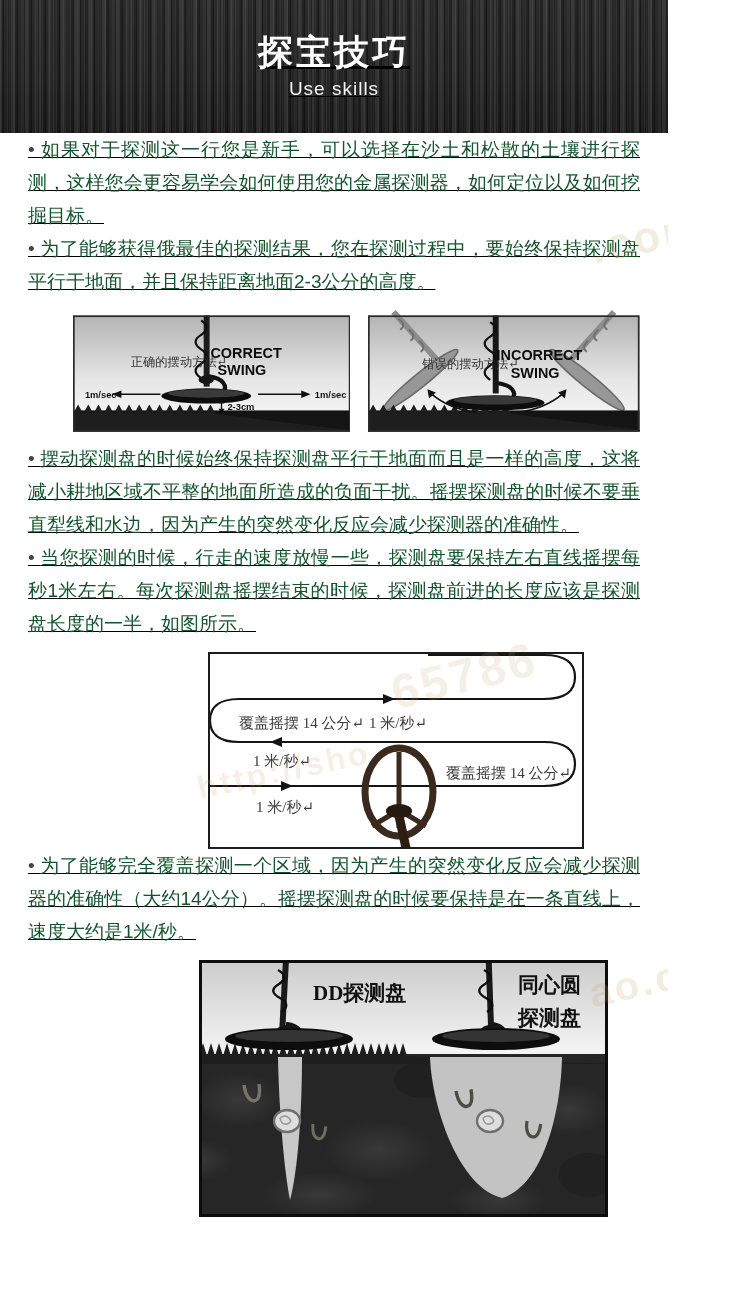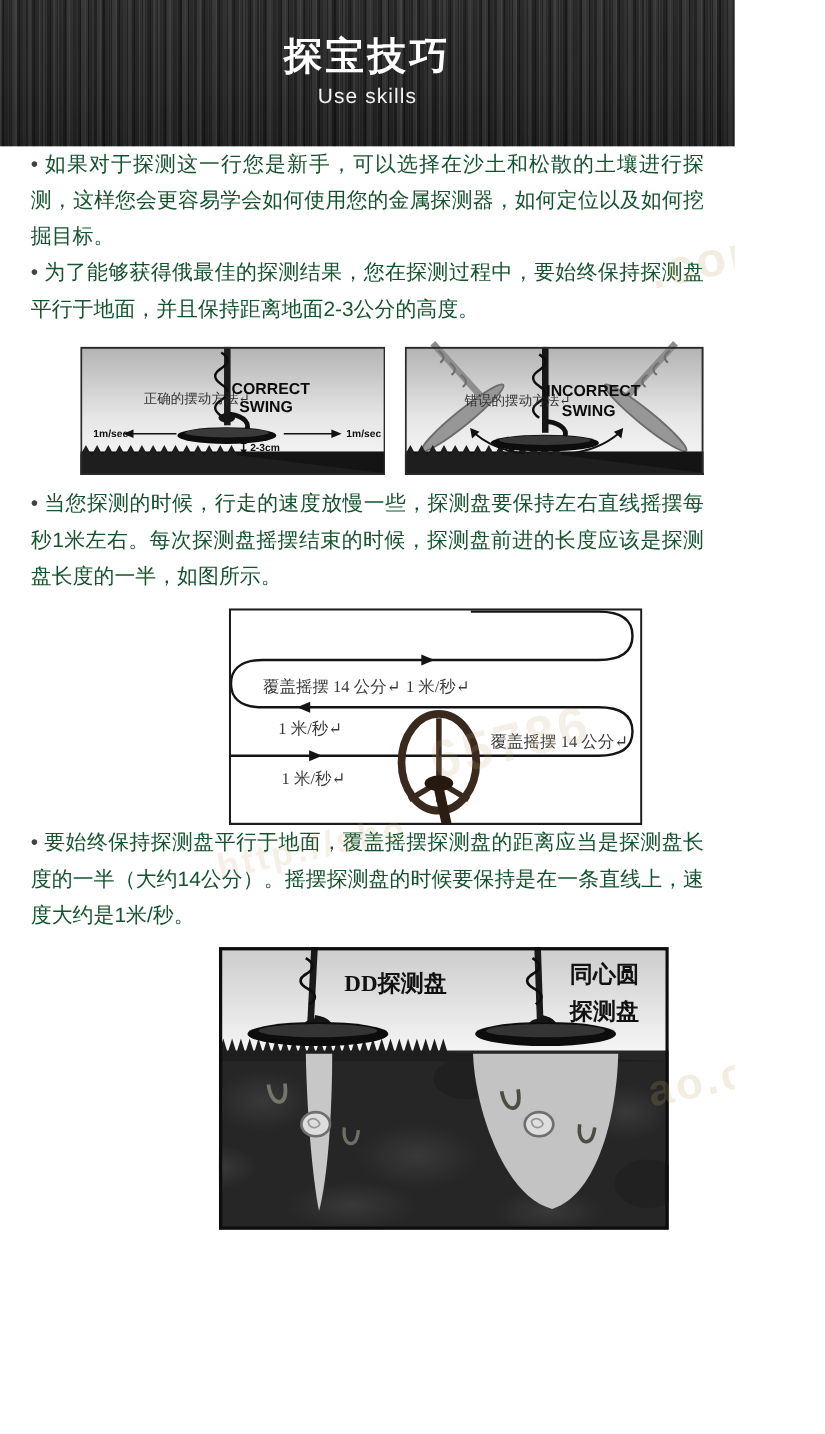--- a/index.html
+++ b/index.html
@@ -1,17 +1,17 @@
 <!DOCTYPE html>
 <html><head>
 <meta charset="utf-8">
 <style>
   html,body{margin:0;padding:0;background:#ffffff;}
   body{width:750px;font-family:"Liberation Sans","DejaVu Sans",sans-serif;}
-  .page{position:relative;width:668px;height:1304px;background:#fff;overflow:hidden;}
+  .page{position:relative;width:668px;height:1304px;background:#fff;overflow:hidden;text-decoration:underline;}
 
   
   .header{
     height:133px;
     background:
       repeating-linear-gradient(90deg, rgba(255,255,255,0.07) 0 1px, rgba(0,0,0,0) 1px 3px, rgba(0,0,0,0.28) 3px 4px, rgba(255,255,255,0.03) 4px 7px),
       repeating-linear-gradient(90deg, rgba(255,255,255,0.05) 0 2px, rgba(0,0,0,0.15) 2px 9px, rgba(255,255,255,0.04) 9px 13px),
       linear-gradient(180deg,#2a2a2a 0%,#232323 60%,#1c1c1c 100%);
     display:flex;flex-direction:column;align-items:center;justify-content:center;
   }
@@ -154,20 +154,21 @@
           <polygon points="234,87 232,98 224,91" fill="#111"></polygon>
         </g>
 
         <text class="cjk-serif" x="64" y="62" font-size="14.5" fill="#303030">错误的摆动方法↵</text>
         <text x="202" y="53" font-size="17" font-weight="bold" fill="#0c0c0c" text-anchor="middle">INCORRECT</text>
         <text x="197" y="74" font-size="17" font-weight="bold" fill="#0c0c0c" text-anchor="middle">SWING</text>
         <rect x="1" y="1" width="318" height="135" fill="none" stroke="#2a2a2a" stroke-width="2"></rect>
       </svg>
     </div>
 
+    <p class="bullet p3">摆动探测盘的时候始终保持探测盘平行于地面而且是一样的高度，这将减小耕地区域不平整的地面所造成的负面干扰。摇摆探测盘的时候不要垂直犁线和水边，因为产生的突然变化反应会减少探测器的准确性。</p>
     <p class="bullet p4">当您探测的时候，行走的速度放慢一些，探测盘要保持左右直线摇摆每秒1米左右。每次探测盘摇摆结束的时候，探测盘前进的长度应该是探测盘长度的一半，如图所示。</p>
 
     <svg class="fig-sweep" width="376" height="197" viewBox="0 0 376 197">
       <rect x="0" y="0" width="376" height="197" fill="#ffffff"></rect>
 
       <path d="M 220,3 L 336,3 C 360,3 367,13 367,25 C 367,37 360,47 336,47 L 31,47 C 9,47 2,57 2,68.5 C 2,80 9,90 31,90 L 336,90 C 360,90 367,100 367,112 C 367,124 360,134 336,134 L 0,134" stroke="#141414" stroke-width="2.2" fill="none"></path>
       <polygon points="187,47 175,42 175,52" fill="#141414"></polygon>
       <polygon points="62,90 74,85 74,95" fill="#141414"></polygon>
       <polygon points="85,134 73,129 73,139" fill="#141414"></polygon>
 
@@ -181,21 +182,21 @@
         <ellipse cx="191" cy="140" rx="34" ry="44" stroke="#3a2a1e" stroke-width="7" fill="none"></ellipse>
         <rect x="188.5" y="100" width="5" height="76" fill="#3a2a1e"></rect>
         <line x1="191" y1="158" x2="164" y2="174" stroke="#3a2a1e" stroke-width="5"></line>
         <line x1="191" y1="158" x2="218" y2="174" stroke="#3a2a1e" stroke-width="5"></line>
         <ellipse cx="191" cy="159" rx="13" ry="7" fill="#26190f"></ellipse>
         <path d="M191,164 L 198,196" stroke="#2b1d12" stroke-width="9" fill="none"></path>
       </g>
       <rect x="1" y="1" width="374" height="195" fill="none" stroke="#1c1c1c" stroke-width="2"></rect>
     </svg>
 
-    <p class="bullet p5">要始终保持探测盘平行于地面，覆盖摇摆探测盘的距离应当是探测盘长度的一半（大约14公分）。摇摆探测盘的时候要保持是在一条直线上，速度大约是1米/秒。</p>
+    <p class="bullet p5">为了能够完全覆盖探测一个区域，因为产生的突然变化反应会减少探测器的准确性（大约14公分）。摇摆探测盘的时候要保持是在一条直线上，速度大约是1米/秒。</p>
 
     <svg class="fig-coils" width="409" height="257" viewBox="0 0 409 257">
       <defs>
         <linearGradient id="sky3" x1="0" y1="0" x2="0" y2="1">
           <stop offset="0" stop-color="#cccccc"></stop>
             <stop offset="1" stop-color="#f7f7f7"></stop>
         </linearGradient>
         <radialGradient id="mottle" cx="0.5" cy="0.5" r="0.5">
           <stop offset="0" stop-color="#3c3c3c" stop-opacity="0.85"></stop>
             <stop offset="1" stop-color="#3c3c3c" stop-opacity="0"></stop>

